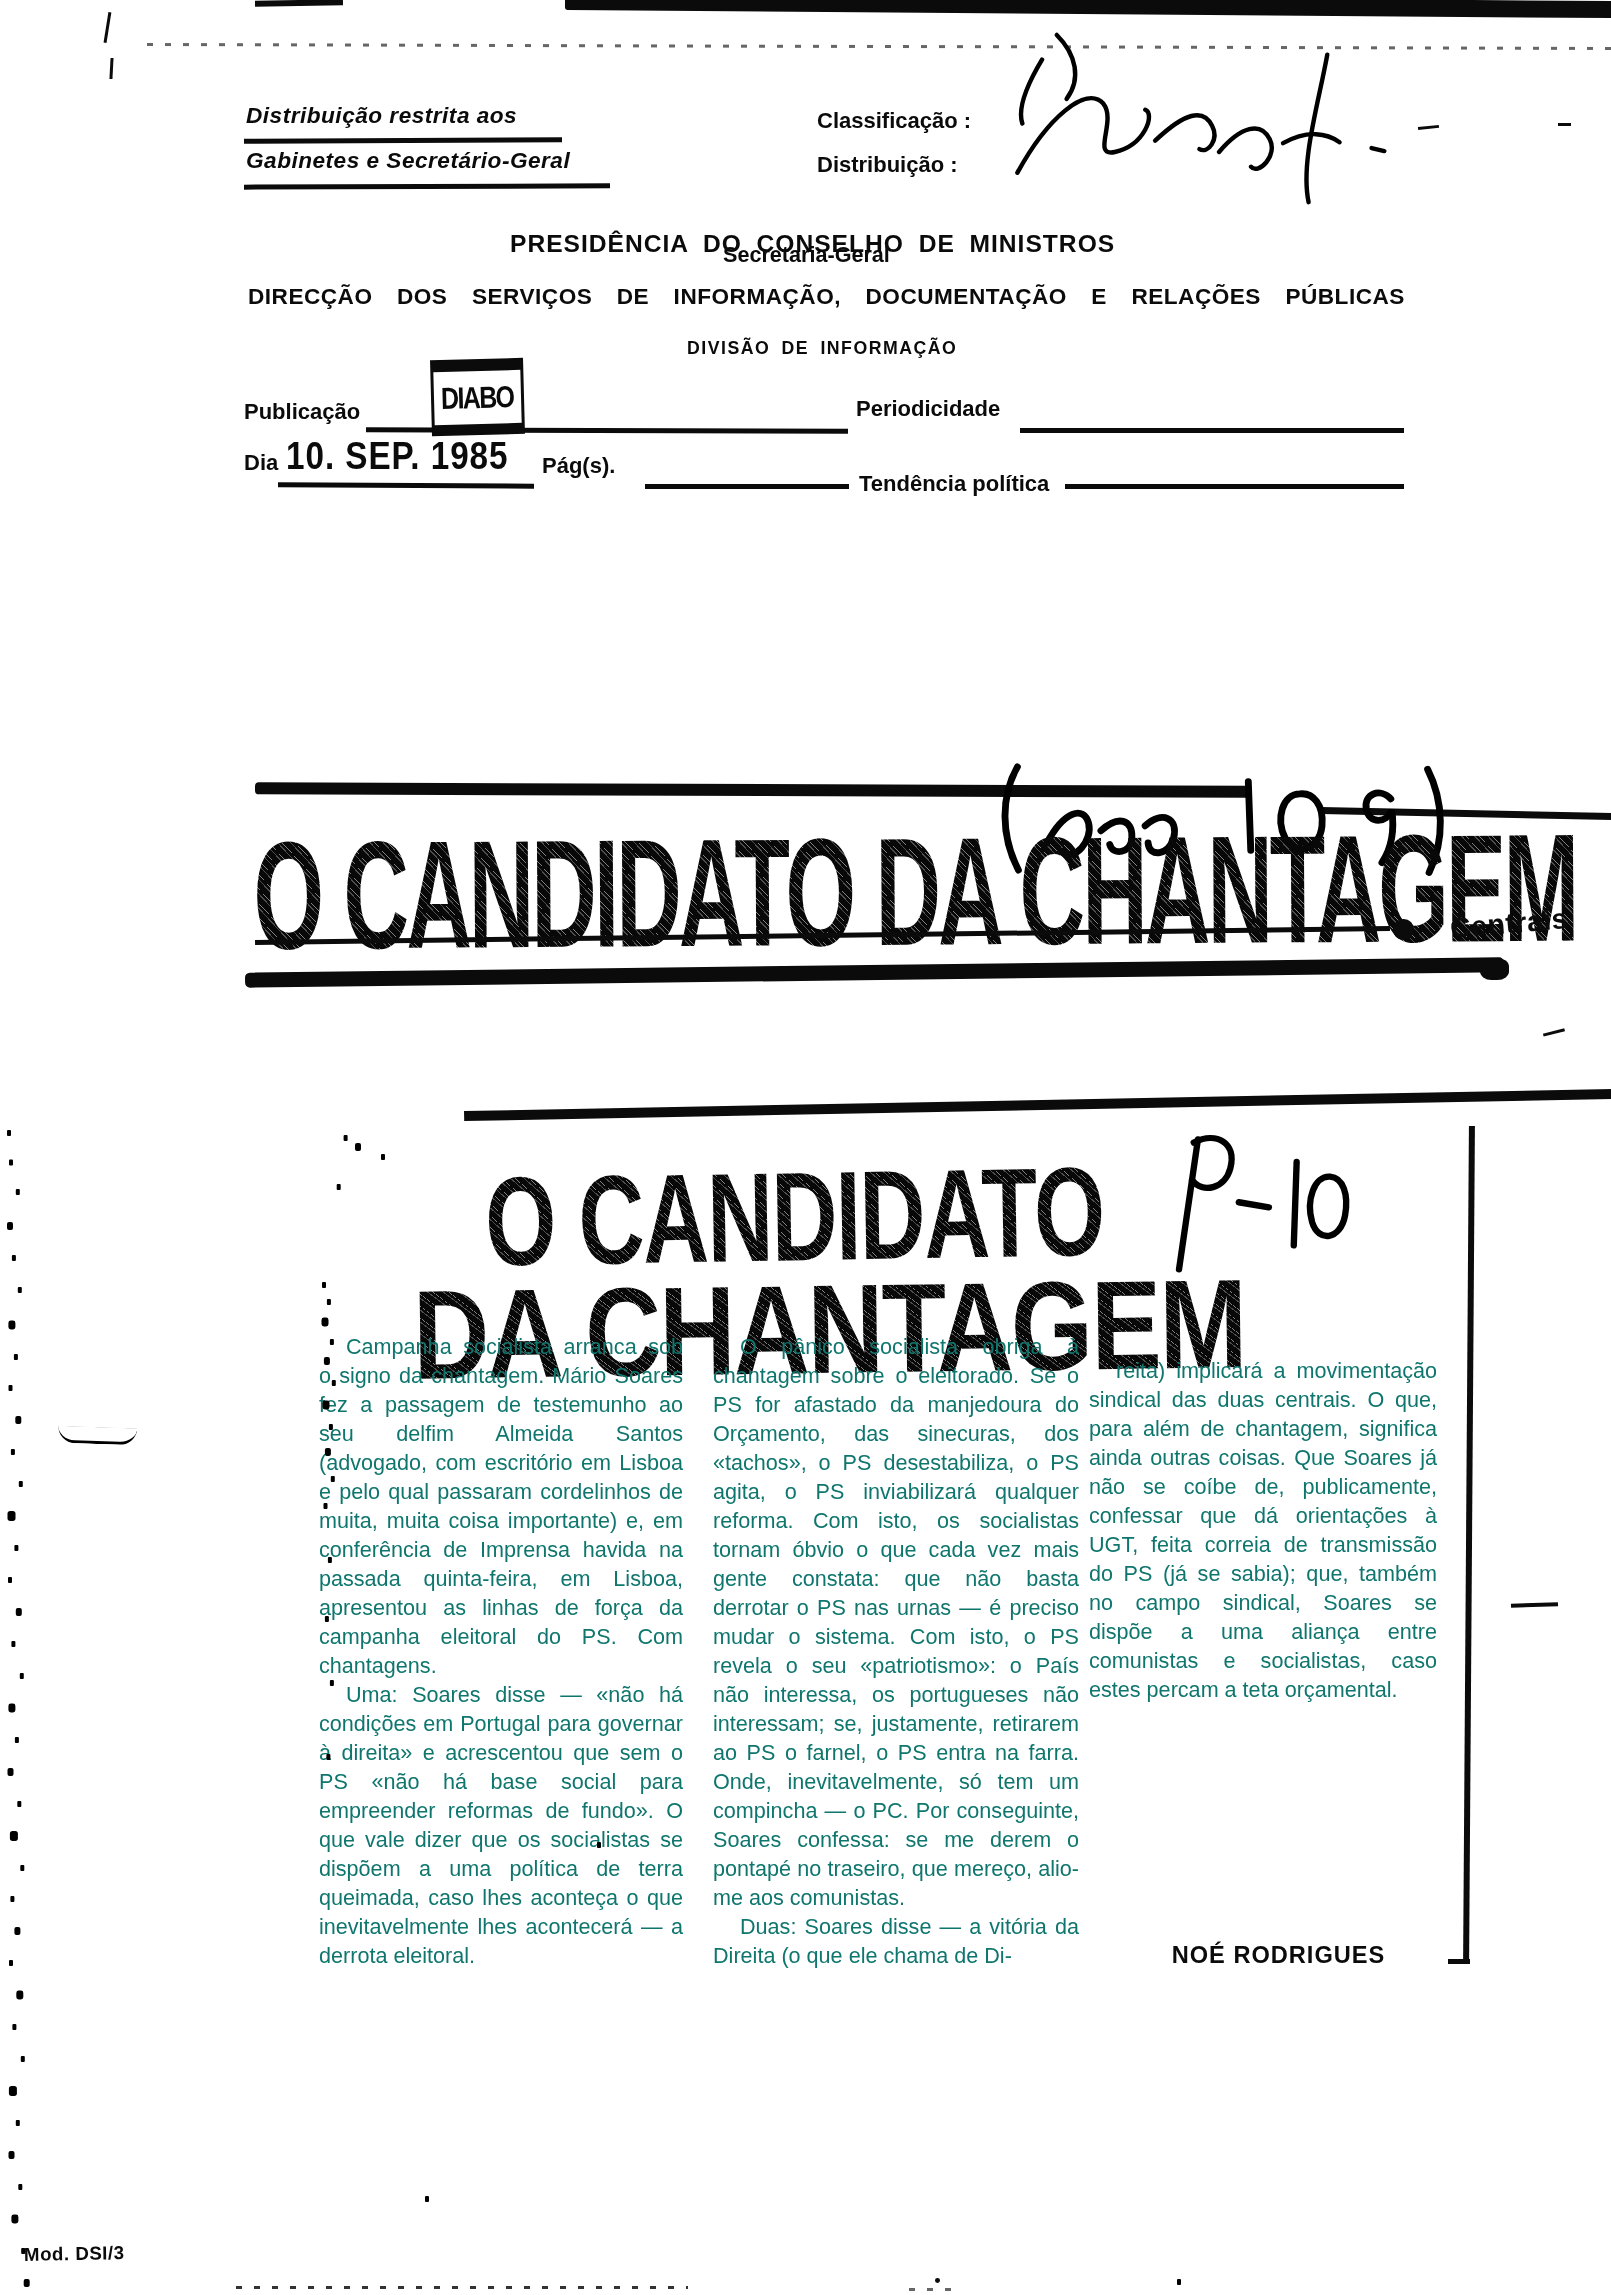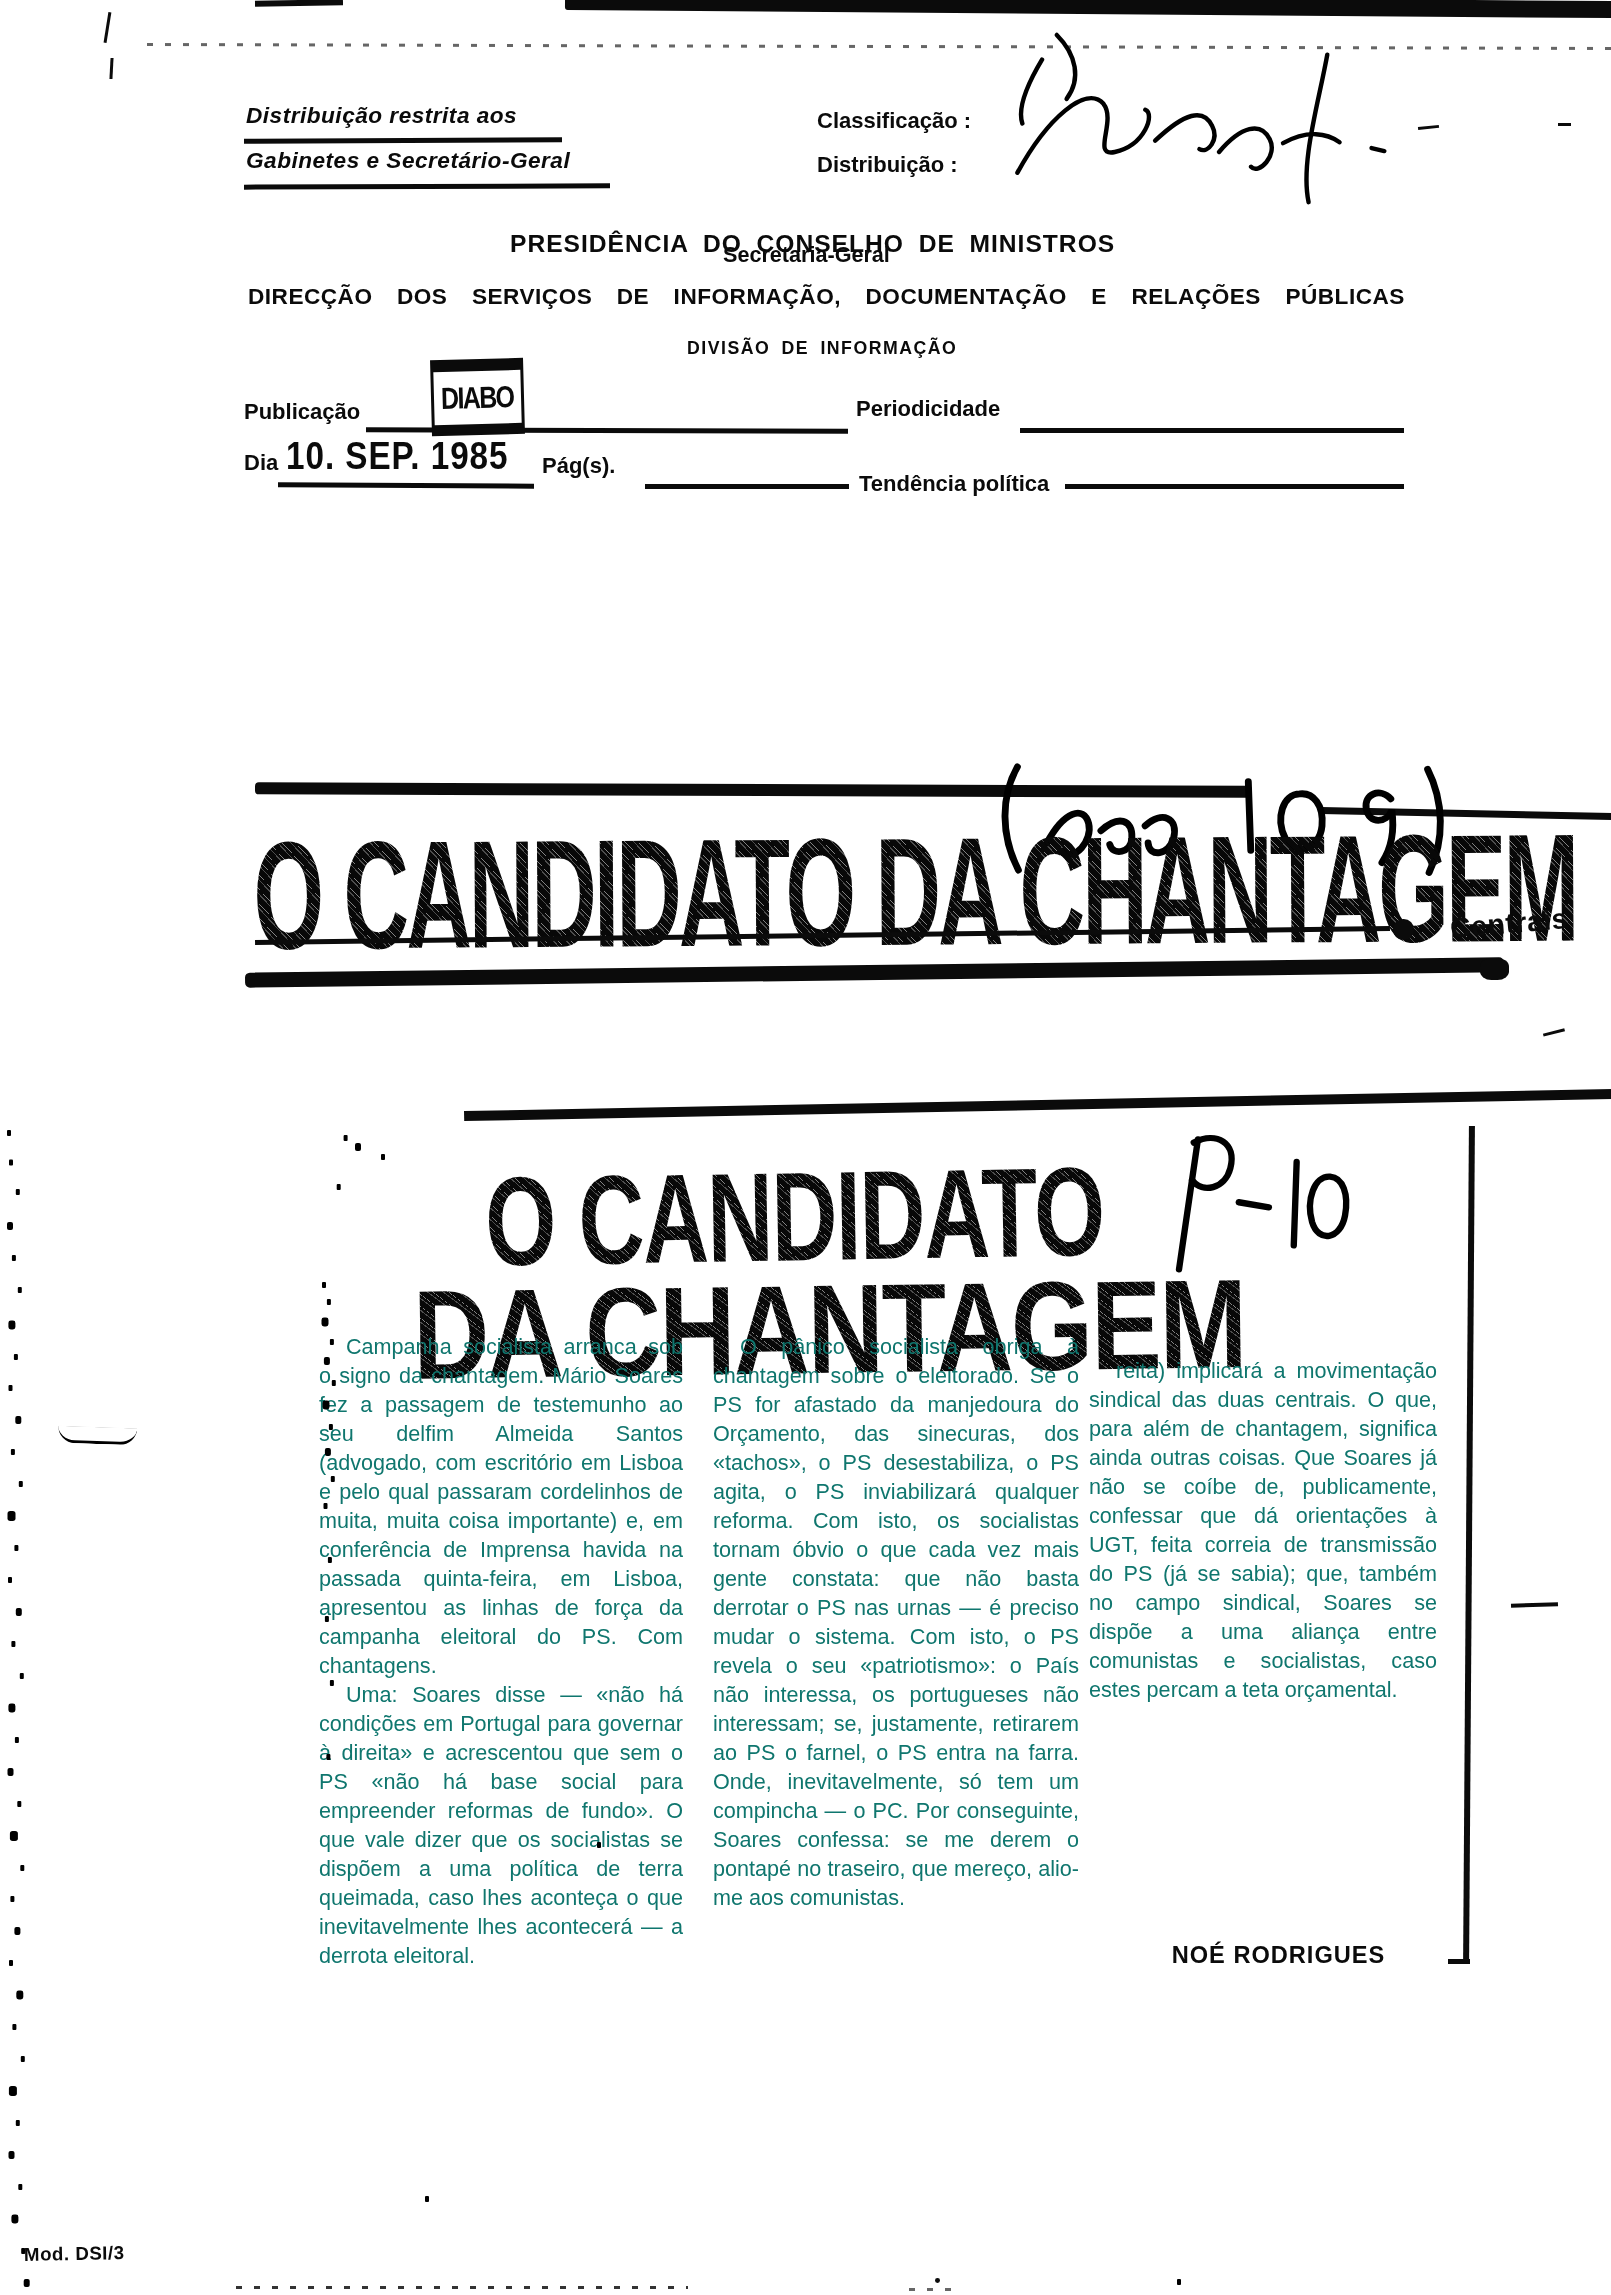--- a/index.html
+++ b/index.html
@@ -155,20 +155,21 @@
     <path d="M352,95 C320,95 306,145 322,190 C338,232 382,222 388,172 C393,128 378,95 352,95"></path>
   </g>
 </svg>
 
 <div class="col" style="left:319px;top:1332px;width:364px;">
   <p>Campanha socialista arranca sob o signo da chantagem. Mário Soares fez a passagem de testemunho ao seu delfim Almeida Santos (advogado, com escritório em Lisboa e pelo qual passaram cordelinhos de muita, muita coisa importante) e, em conferência de Imprensa havida na passada quinta-feira, em Lisboa, apresentou as linhas de força da campanha eleitoral do PS. Com chantagens.</p>
   <p>Uma: Soares disse — «não há condições em Portugal para governar à direita» e acrescentou que sem o PS «não há base social para empreender reformas de fundo». O que vale dizer que os socialistas se dispõem a uma política de terra queimada, caso lhes aconteça o que inevitavelmente lhes acontecerá — a derrota eleitoral.</p>
 </div>
 <div class="col" style="left:713px;top:1332px;width:366px;">
   <p>O pânico socialista obriga à chantagem sobre o eleitorado. Se o PS for afastado da manjedoura do Orçamento, das sinecuras, dos «tachos», o PS desestabiliza, o PS agita, o PS inviabilizará qualquer reforma. Com isto, os socialistas tornam óbvio o que cada vez mais gente constata: que não basta derrotar o PS nas urnas — é preciso mudar o sistema. Com isto, o PS revela o seu «patriotismo»: o País não interessa, os portugueses não interessam; se, justamente, retirarem ao PS o farnel, o PS entra na farra. Onde, inevitavelmente, só tem um compincha — o PC. Por conseguinte, Soares confessa: se me derem o pontapé no traseiro, que mereço, alio-me aos comunistas.</p>
+  <p>Duas: Soares disse — a vitória da Direita (o que ele chama de Di-</p>
 </div>
 <div class="col" style="left:1089px;top:1356px;width:348px;">
   <p>reita) implicará a movimentação sindical das duas centrais. O que, para além de chantagem, significa ainda outras coisas. Que Soares já não se coíbe de, publicamente, confessar que dá orientações à UGT, feita correia de transmissão do PS (já se sabia); que, também no campo sindical, Soares se dispõe a uma aliança entre comunistas e socialistas, caso estes percam a teta orçamental.</p>
 </div>
 
 <div class="byline">NOÉ RODRIGUES</div>
 
 <div class="modref">Mod. DSI/3</div>
 <div class="dots" style="left:236px;top:2286px;width:452px;opacity:.8;"></div>
 <div class="dots" style="left:909px;top:2288px;width:44px;"></div>

